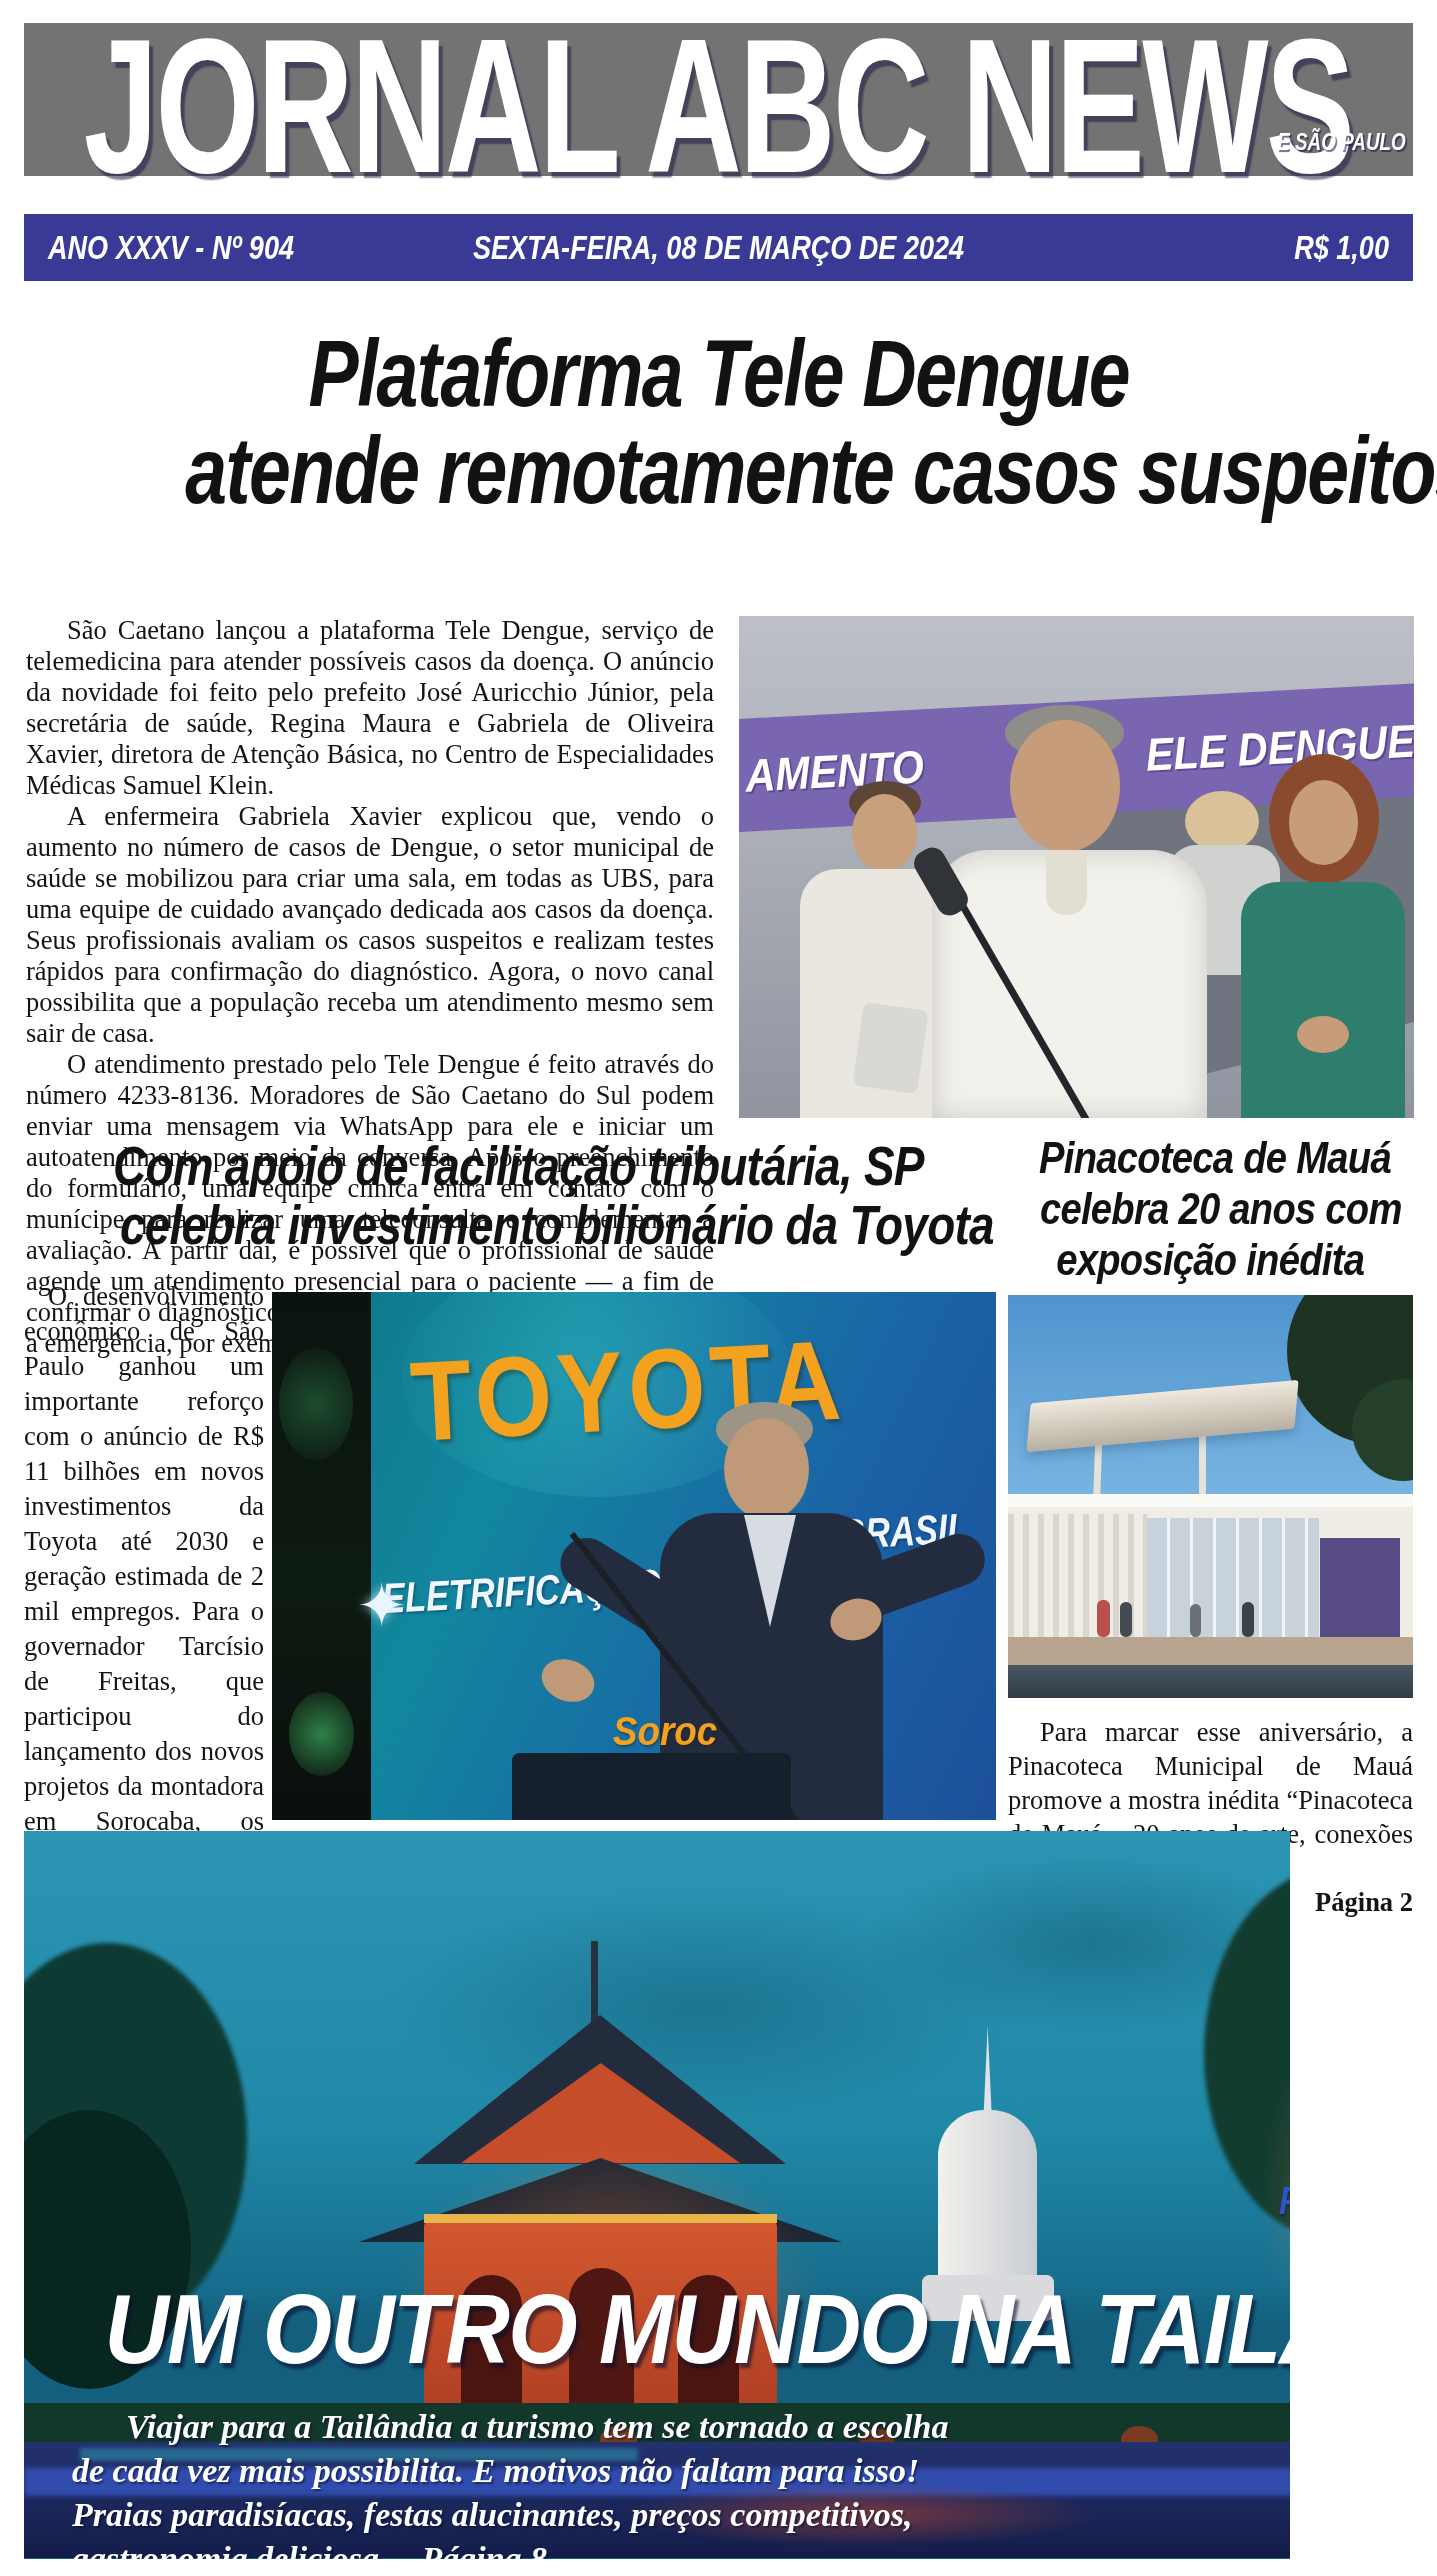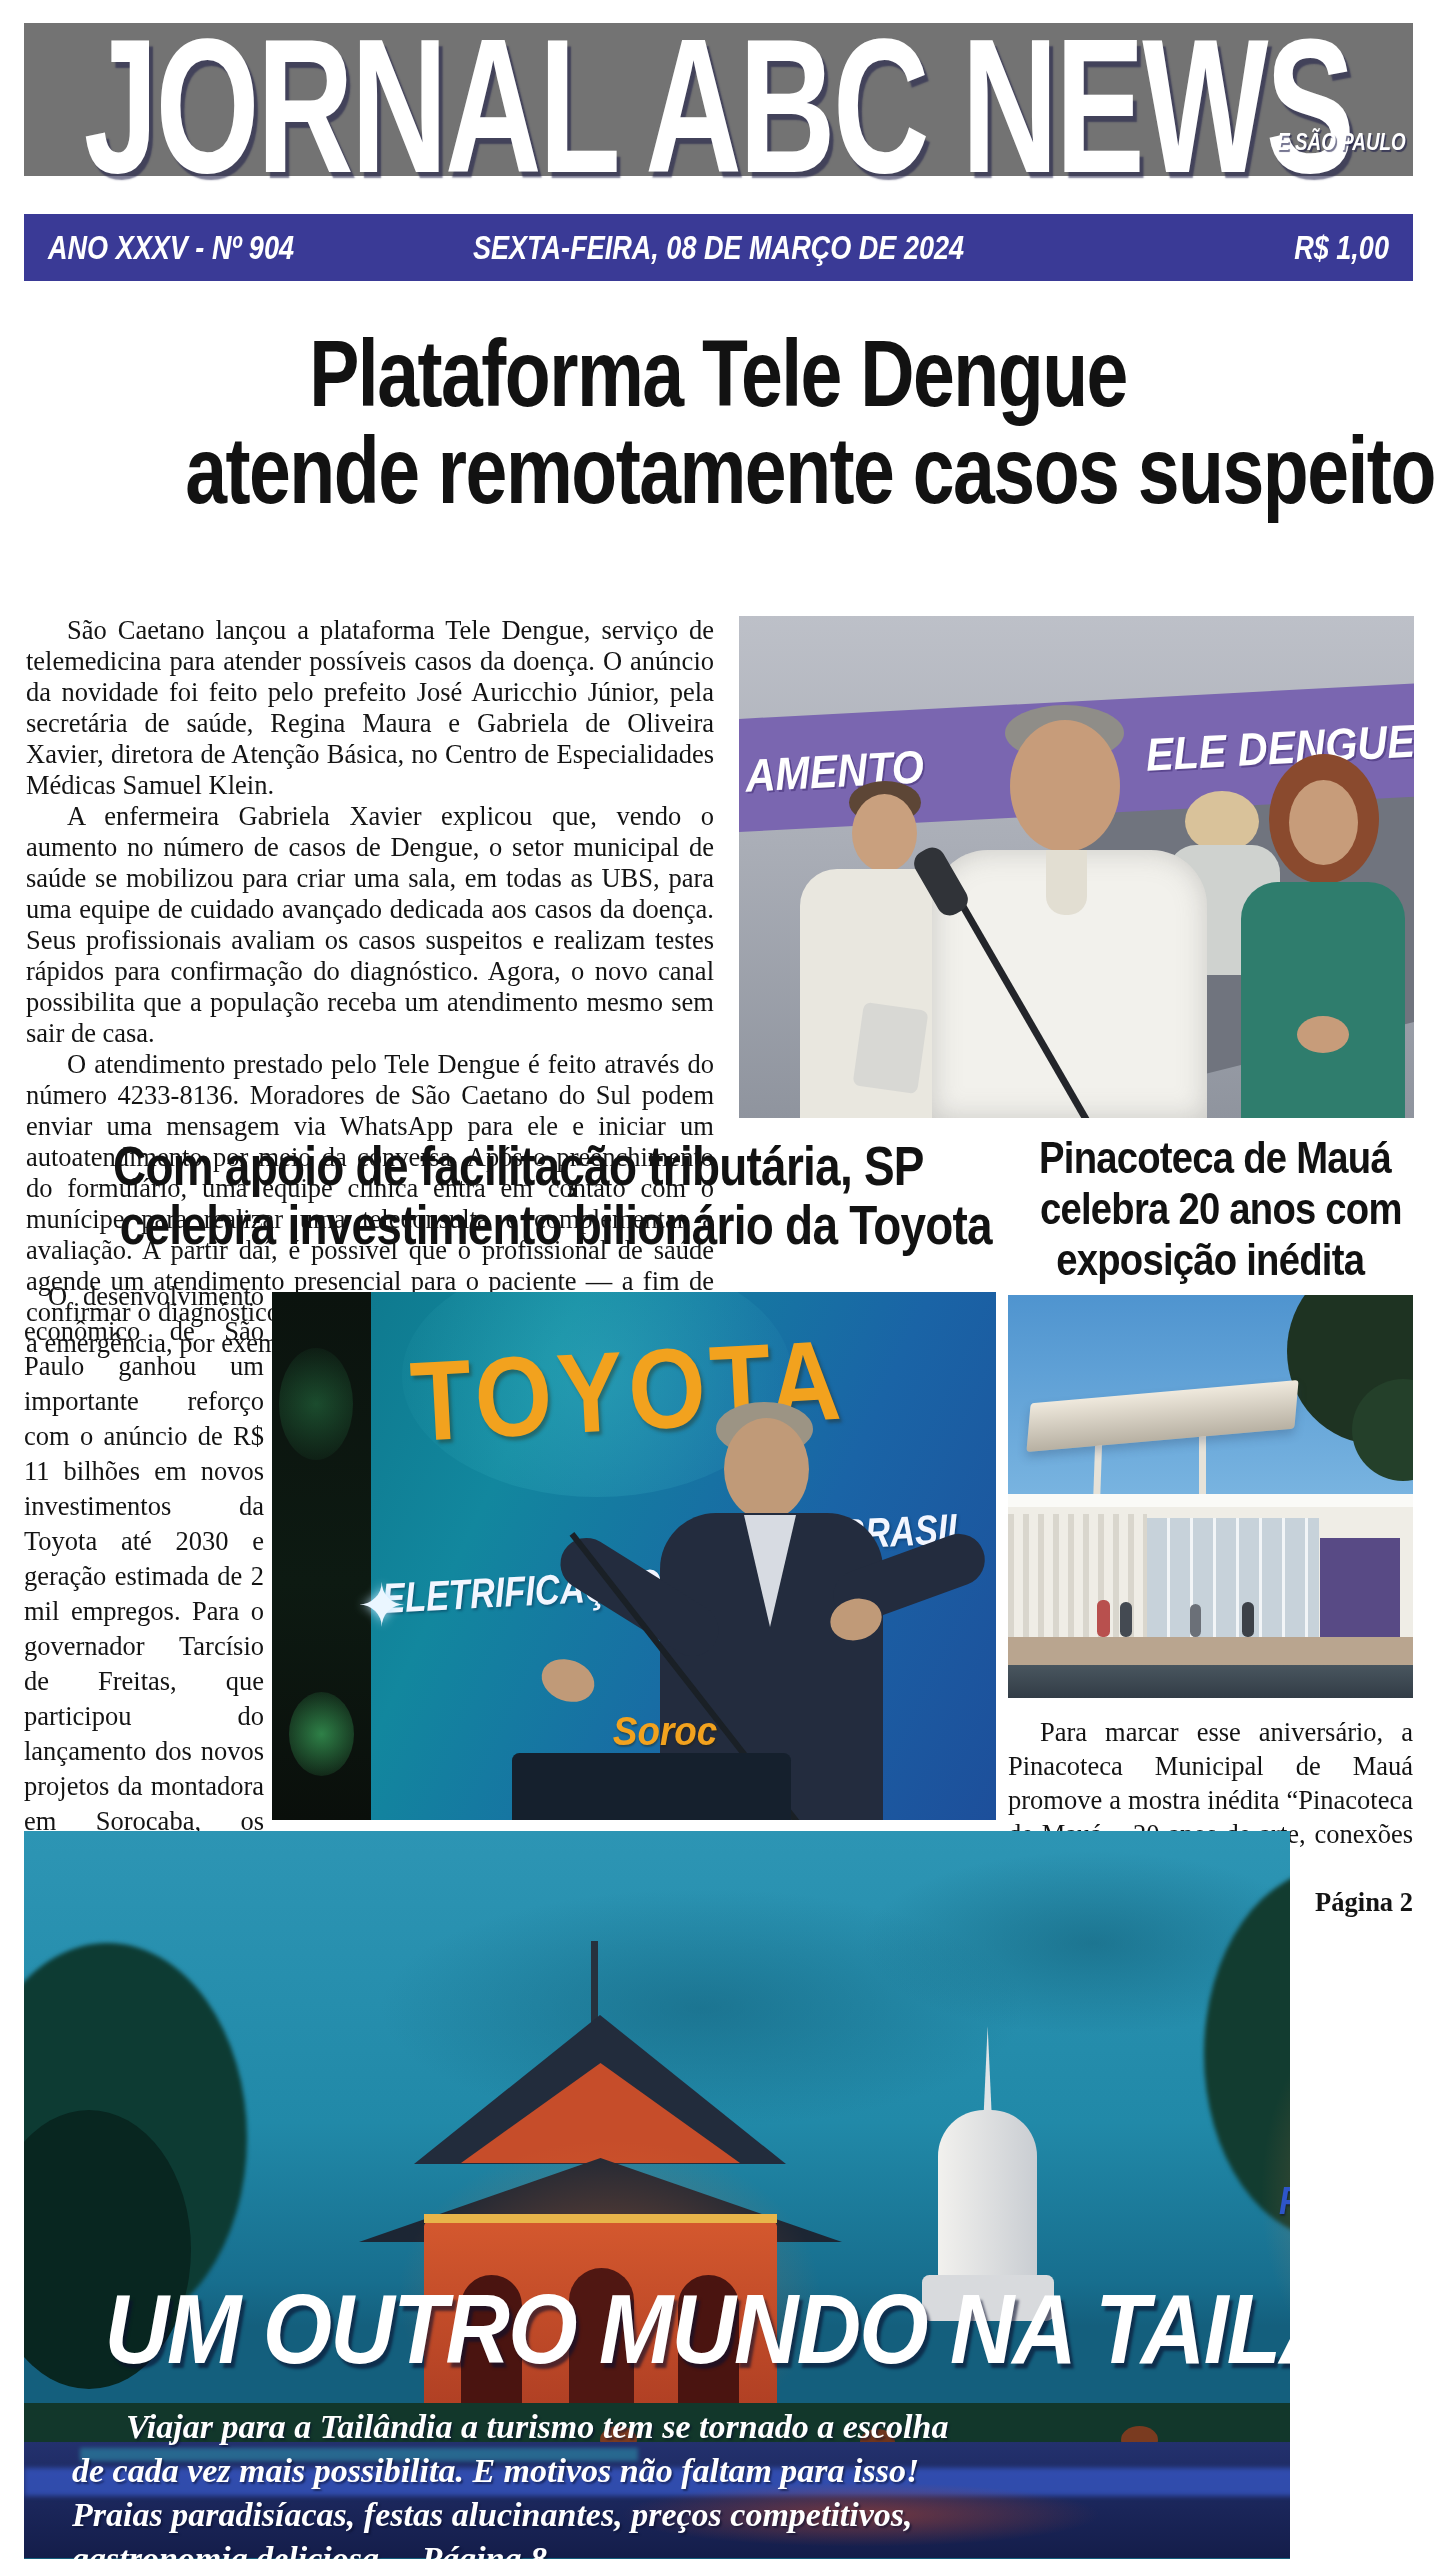--- a/index.html
+++ b/index.html
@@ -14,21 +14,21 @@
   .masthead-sub{right:7.4px;bottom:20.4px;color:#ffffff;font-family:"Liberation Sans",sans-serif;font-weight:bold;font-style:italic;
         font-size:23px;transform:scaleX(.82);transform-origin:100% 50%;white-space:nowrap;text-shadow:1.9px 1.9px 0.9px rgba(25,25,70,.6);}
   .infobar{left:24px;top:214px;width:1389px;height:67px;background:#3a3a96;display:flex;align-items:center;
         color:#fff;font-family:"Liberation Sans",sans-serif;font-weight:bold;font-style:italic;font-size:33px;
         padding:0 24px;box-sizing:border-box;}
   .infobar .cell{white-space:nowrap;transform:scaleX(.82);}
   .infobar .l{flex:1;text-align:left;transform-origin:0 50%;}
   .infobar .c{flex:1.2;text-align:center;transform-origin:50% 50%;}
   .infobar .r{flex:1;text-align:right;transform-origin:100% 50%;}
   
-  .hl{text-align:center;color:#121212;font-family:"Liberation Sans",sans-serif;font-weight:bold;}
+  .hl{text-align:center;color:#121212;font-family:"Liberation Sans",sans-serif;font-weight:bold;font-style:italic;}
   .hl .ln{display:block;white-space:nowrap;}
   .hl .ln>span{display:inline-block;transform-origin:50% 50%;}
   .hl1{left:24px;top:325px;width:1389px;font-size:94px;line-height:97px;}
   .hl1 .ln>span{transform:scaleX(.80);letter-spacing:-1.9px;}
   .hl2{left:24px;top:1136px;width:972px;font-size:56px;line-height:59px;}
   .hl2 .ln>span{transform:scaleX(.82);letter-spacing:-0.9px;}
   .hl3{left:1008px;top:1132px;width:405px;font-size:45px;line-height:51px;}
   .hl3 .ln>span{transform:scaleX(.85);letter-spacing:-0.9px;}
   
   .body-text{color:#141414;font-size:26.5px;line-height:31px;text-align:justify;}

